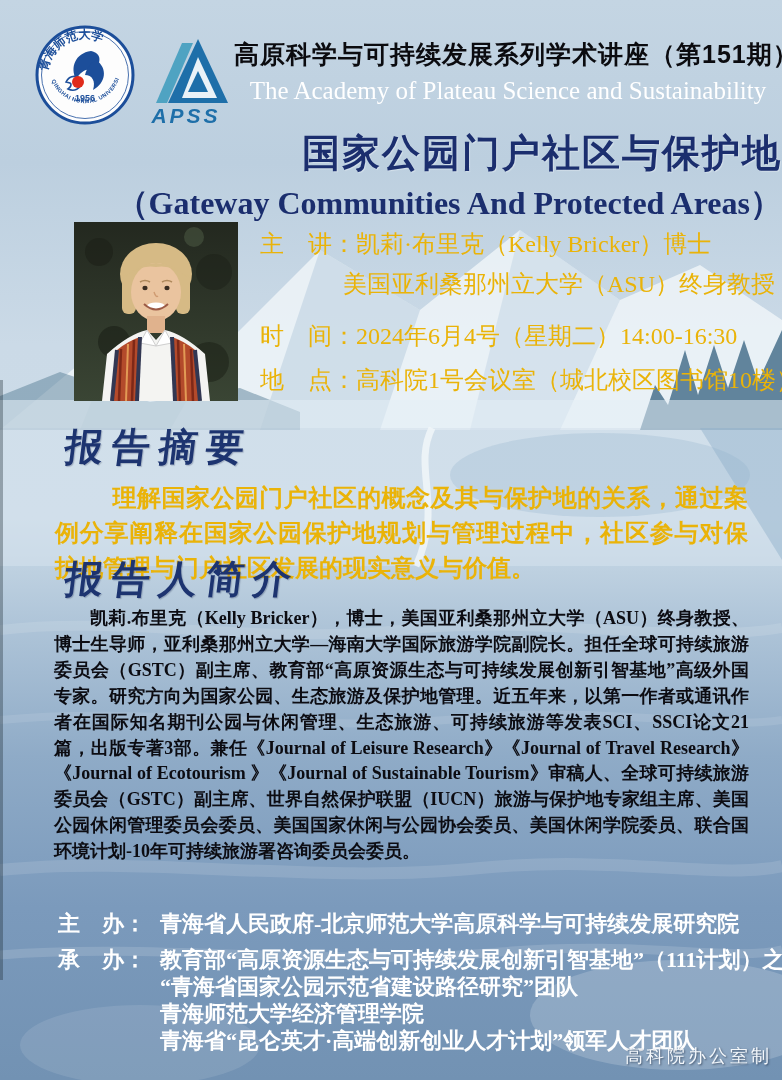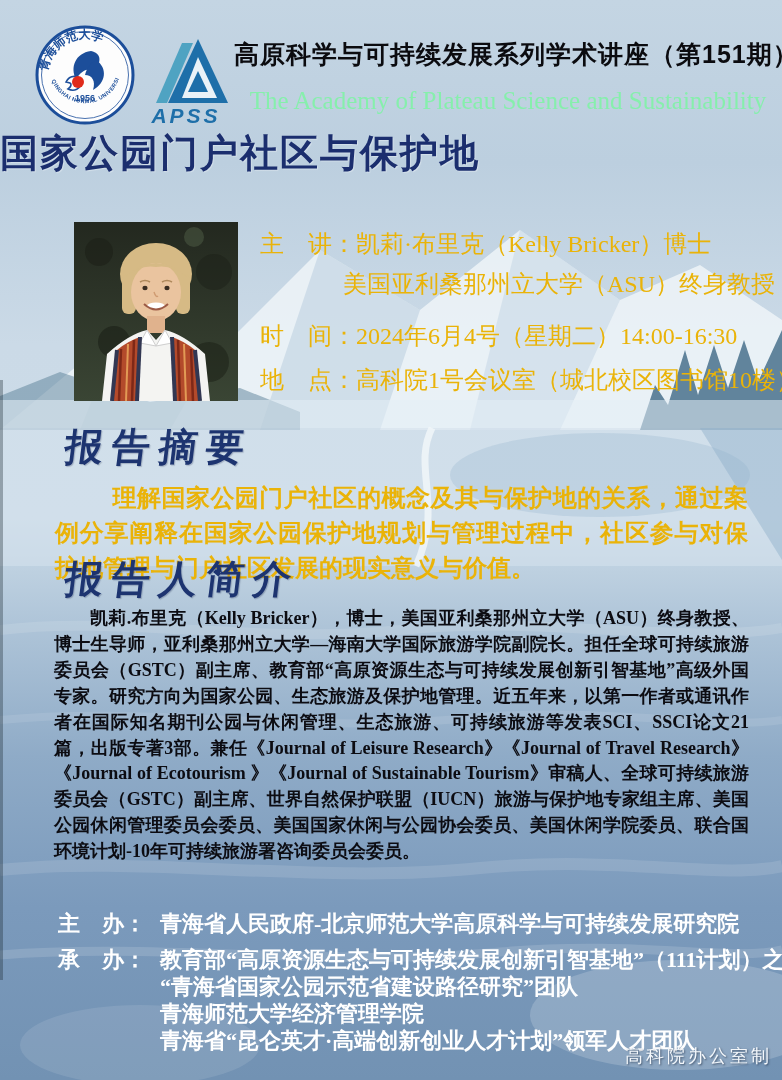--- a/index.html
+++ b/index.html
@@ -11,24 +11,24 @@
   .layer { position:absolute; z-index:2; }
 
   
   .logo-qhnu { left:34px; top:25px; width:102px; height:100px; }
   .logo-apss { left:136px; top:27px; width:100px; height:100px; }
   .hdr-text { left:234px; top:38px; width:548px; text-align:center; }
   .hdr-cn {
     font-family:"Liberation Sans", sans-serif; font-weight:bold;
     font-size:25px; letter-spacing:1px; color:#0b0b0f; white-space:nowrap;
   }
-  .hdr-en { font-size:25px; color:#86efac; margin-top:16px; white-space:nowrap; }
-
-  
-  .title-block { left:0; top:128px; width:782px; text-align:left; }
+  .hdr-en { font-size:25px; color:#ffffff; margin-top:6px; white-space:nowrap; }
+
+  
+  .title-block { left:0; top:128px; width:782px; text-align:right; }
   .title-cn {
     font-family:"Liberation Sans", sans-serif; font-weight:bold;
     font-size:38px; letter-spacing:2px; color:#1b2e6e; white-space:nowrap;
     text-shadow:1px 1px 1px rgba(255,255,255,.35);
   }
   .title-en {
     font-weight:bold; font-size:32px; color:#1b2e6e; margin-top:3px; white-space:nowrap;
   }
 
   
@@ -151,20 +151,21 @@
     <text x="50" y="96" font-size="21" font-weight="bold" fill="#1e6fa9" text-anchor="middle" letter-spacing="3" font-family="Liberation Sans, sans-serif" font-style="italic">APSS</text>
   </svg>
 
   <div class="layer hdr-text">
     <div class="hdr-cn">高原科学与可持续发展系列学术讲座（第151期）</div>
     <div class="hdr-en">The Academy of Plateau Science and Sustainability</div>
   </div>
 
   <div class="layer title-block">
     <div class="title-cn">国家公园门户社区与保护地</div>
+    <div class="title-en">（Gateway Communities And Protected Areas）</div>
   </div>
 
   <svg class="layer photo" viewBox="0 0 164 179" preserveAspectRatio="none">
     <defs>
       <linearGradient id="foliage" x1="0" y1="0" x2="0" y2="1">
         <stop offset="0%" stop-color="#23281f"></stop>
         <stop offset="100%" stop-color="#3a4534"></stop>
       </linearGradient>
     </defs>
     <rect width="164" height="179" fill="url(#foliage)"></rect>

